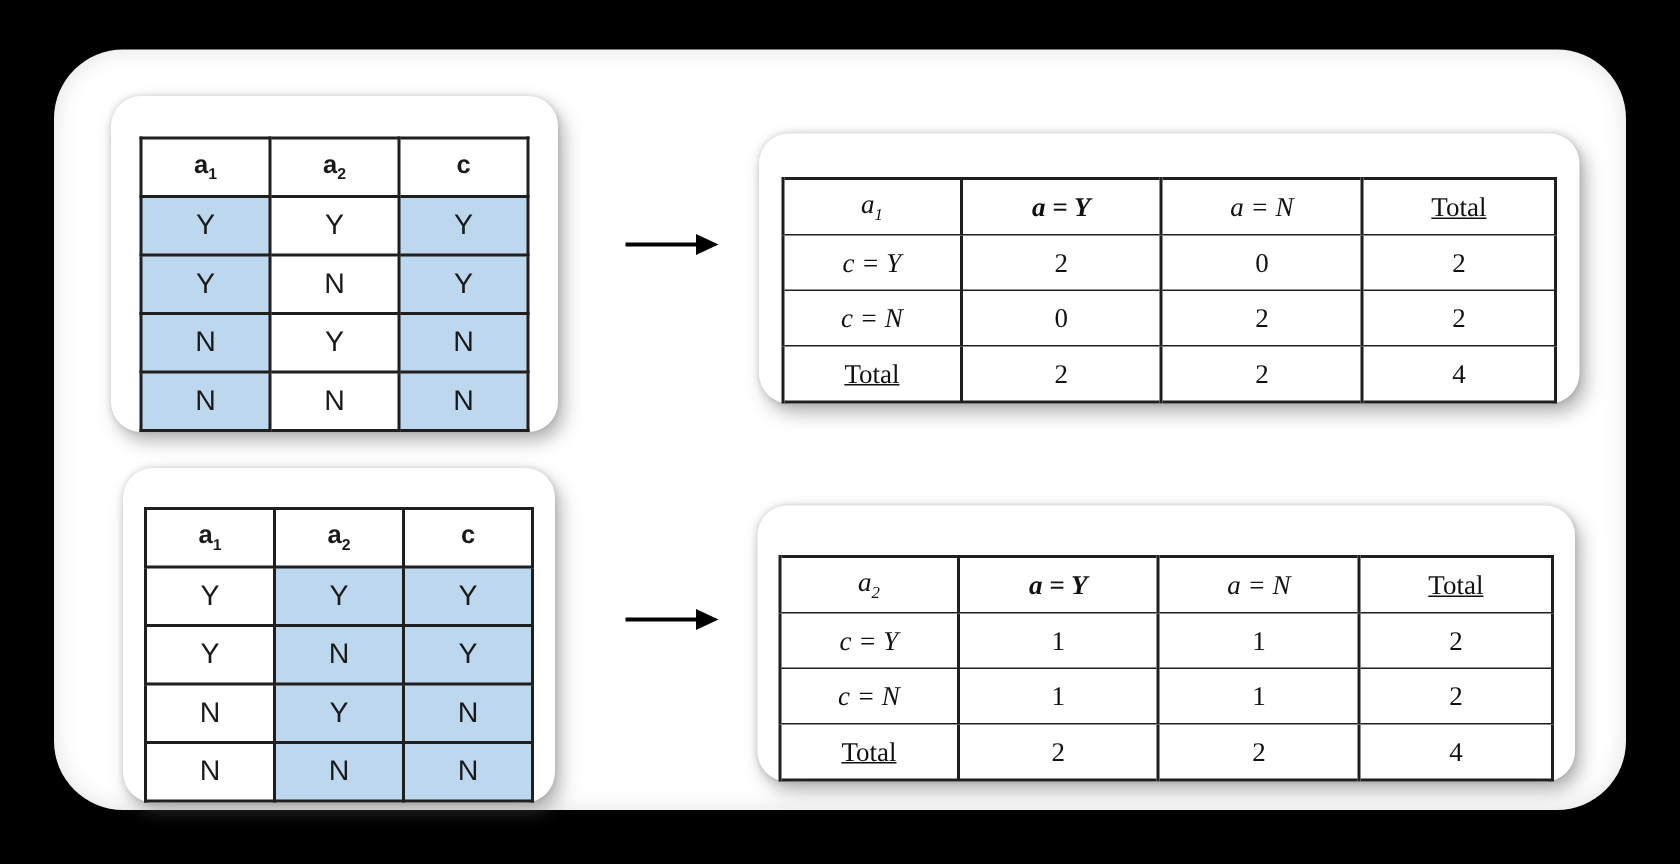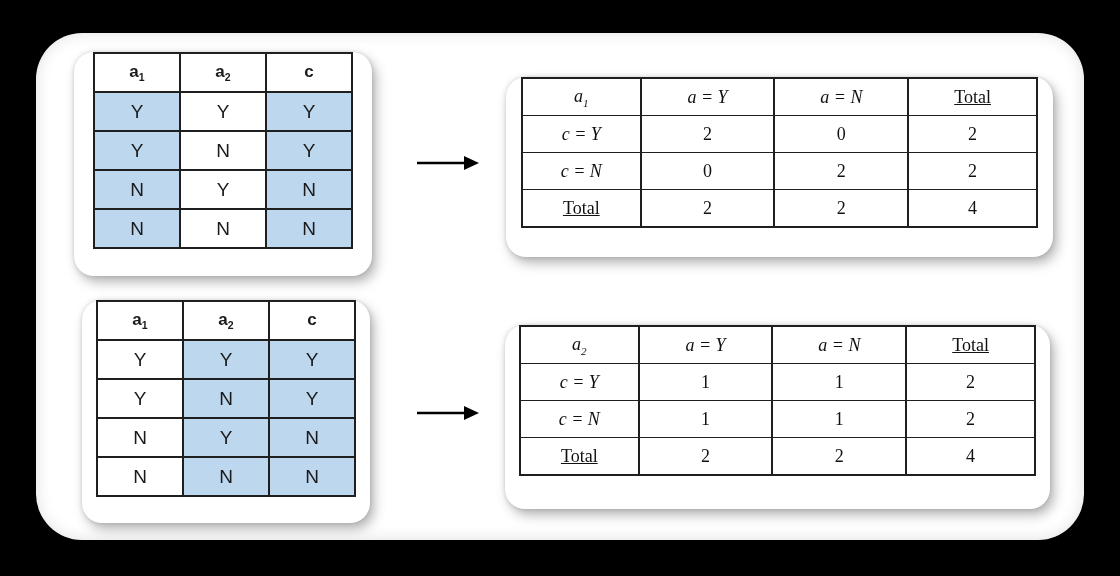--- a/index.html
+++ b/index.html
@@ -7,22 +7,23 @@
     position:relative; width:1120px; height:576px; background:#000000;
     overflow:hidden; font-family:"Liberation Sans", sans-serif;
   }
   .panel {
     position:absolute; left:36px; top:33px; width:1048px; height:507px;
     background:#ffffff; border-radius:46px;
     box-shadow: inset 0 0 16px rgba(0,0,0,0.12);
   }
   .card {
     position:absolute; background:#ffffff; border-radius:20px;
-    display:flex; align-items:flex-start; justify-content:center;
+    display:flex; align-items:flex-end; justify-content:center;
     box-shadow: 4px 6px 12px rgba(90,90,90,0.45), 0 0 4px rgba(120,120,120,0.30);
+    margin-top: 12px;
   }
   .card-tl { left:74px;  top:52px;  width:298px; height:224px; }
   .card-tr { left:506px; top:77px;  width:547px; height:180px; }
   .card-bl { left:82px;  top:300px; width:288px; height:223px; }
   .card-br { left:505px; top:325px; width:545px; height:184px; }
 
   
   table { border-collapse:collapse; table-layout:fixed; }
   .raw-table { width:260px; font-family:"Liberation Sans", sans-serif; }
   .raw-table th, .raw-table td {
@@ -34,21 +35,21 @@
   .raw-table td.hl { background:#BDD7EE; }
   sub { font-size:0.62em; }
 
   
   .ct-table { width:517px; font-family:"Liberation Serif", serif; border:2px solid #1f1f1f; }
   .ct-table th, .ct-table td {
     border:1.5px solid #1f1f1f; border-left-width:2px; border-right-width:2px;
     text-align:center; vertical-align:middle; height:36px; padding:0;
     font-size:18px; font-weight:normal; color:#111;
   }
-  .ct-table .c0 { width:23%; } .ct-table .c1 { width:26%; }
+  .ct-table .c0 { width:23%; } .ct-table .c1 { width:26%;font-weight:bold; }
   .ct-table .c2 { width:26%; } .ct-table .c3 { width:25%; }
   .math { font-style:italic; }
   .plain { font-style:normal;text-decoration:underline; }
 
   .arrow { position:absolute; width:64px; height:18px; }
   .arrow svg { display:block; }
   .arrow-1 { left:416px; top:154px; }
   .arrow-2 { left:416px; top:404px; }
 </style>
 </head>

